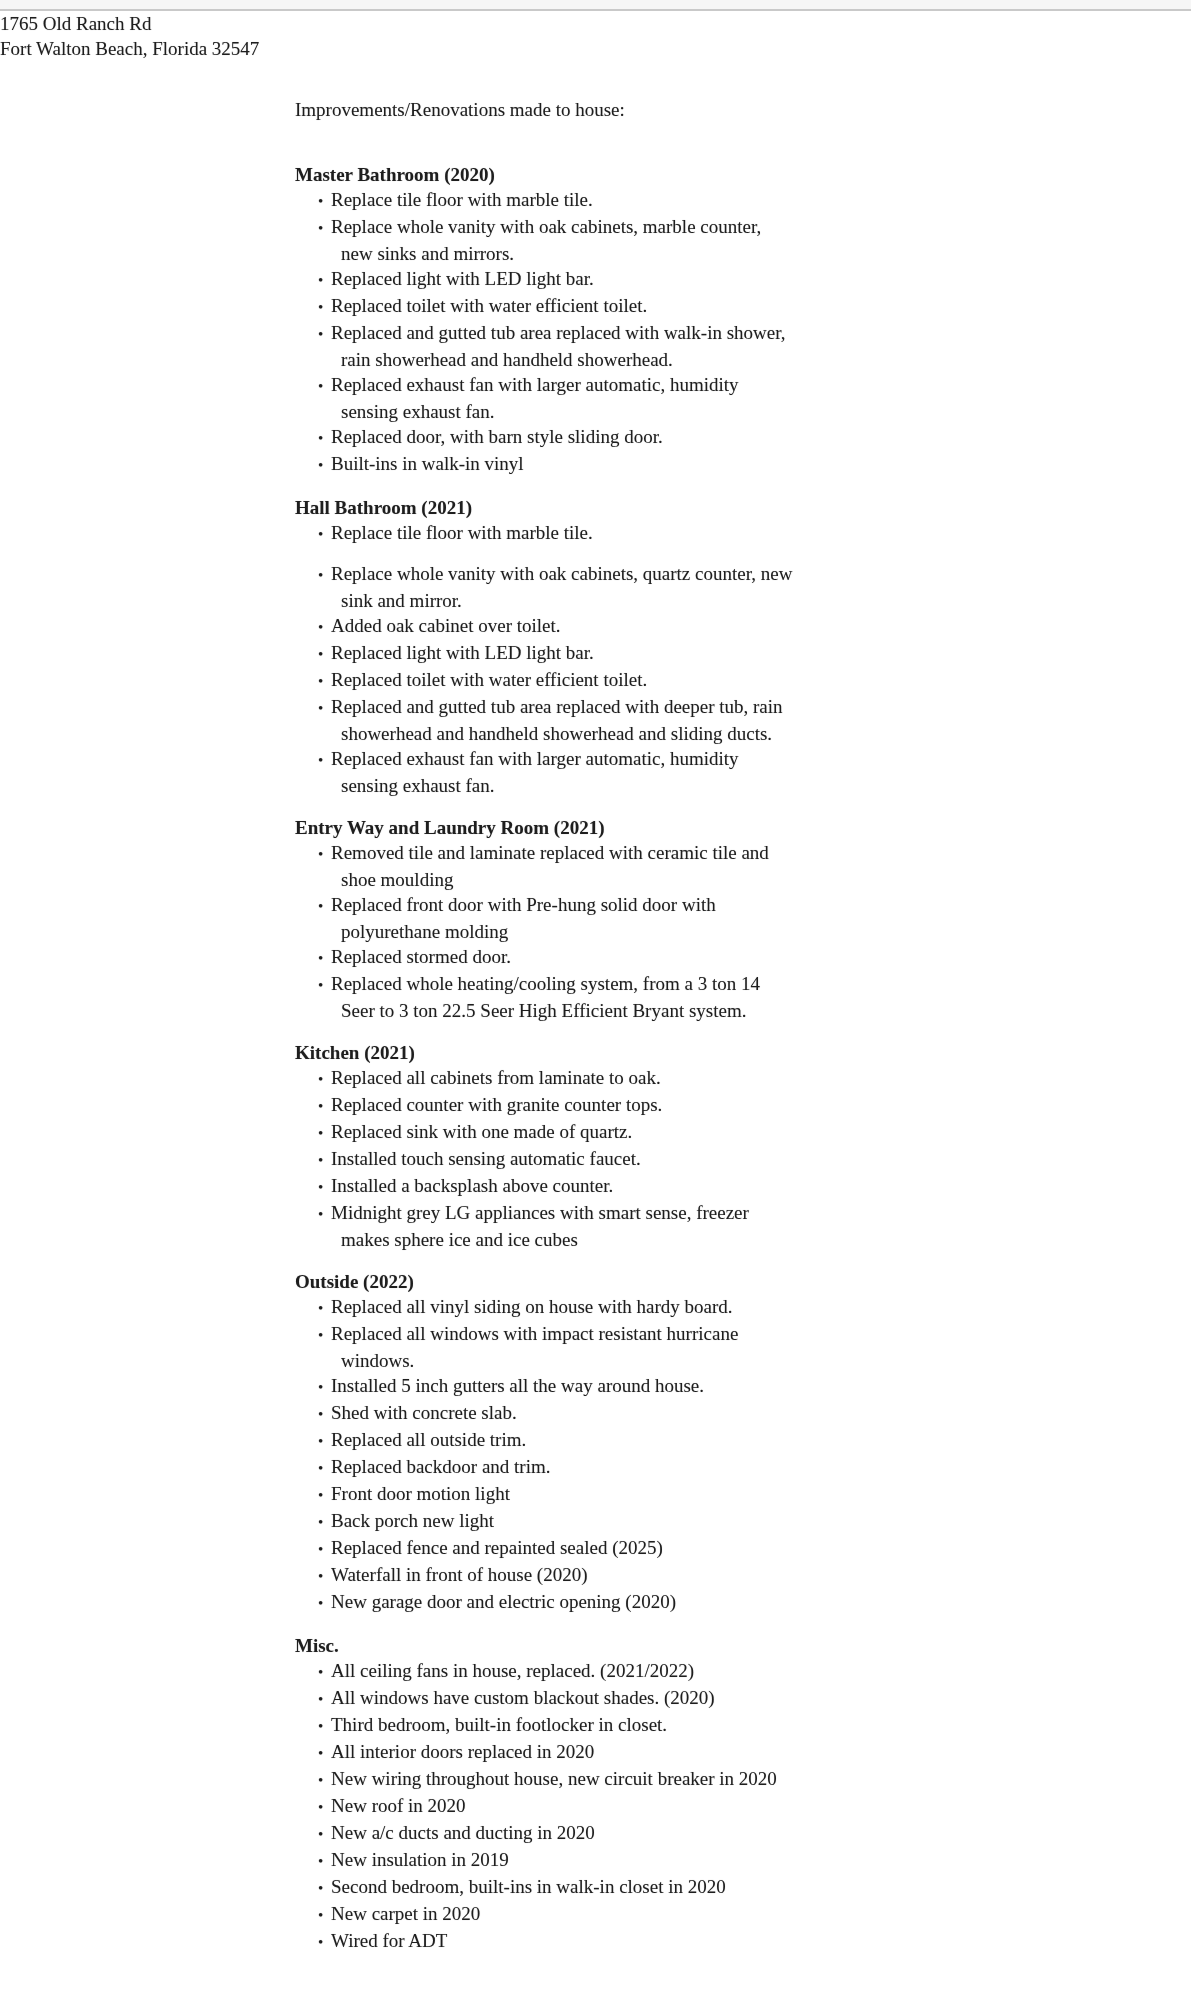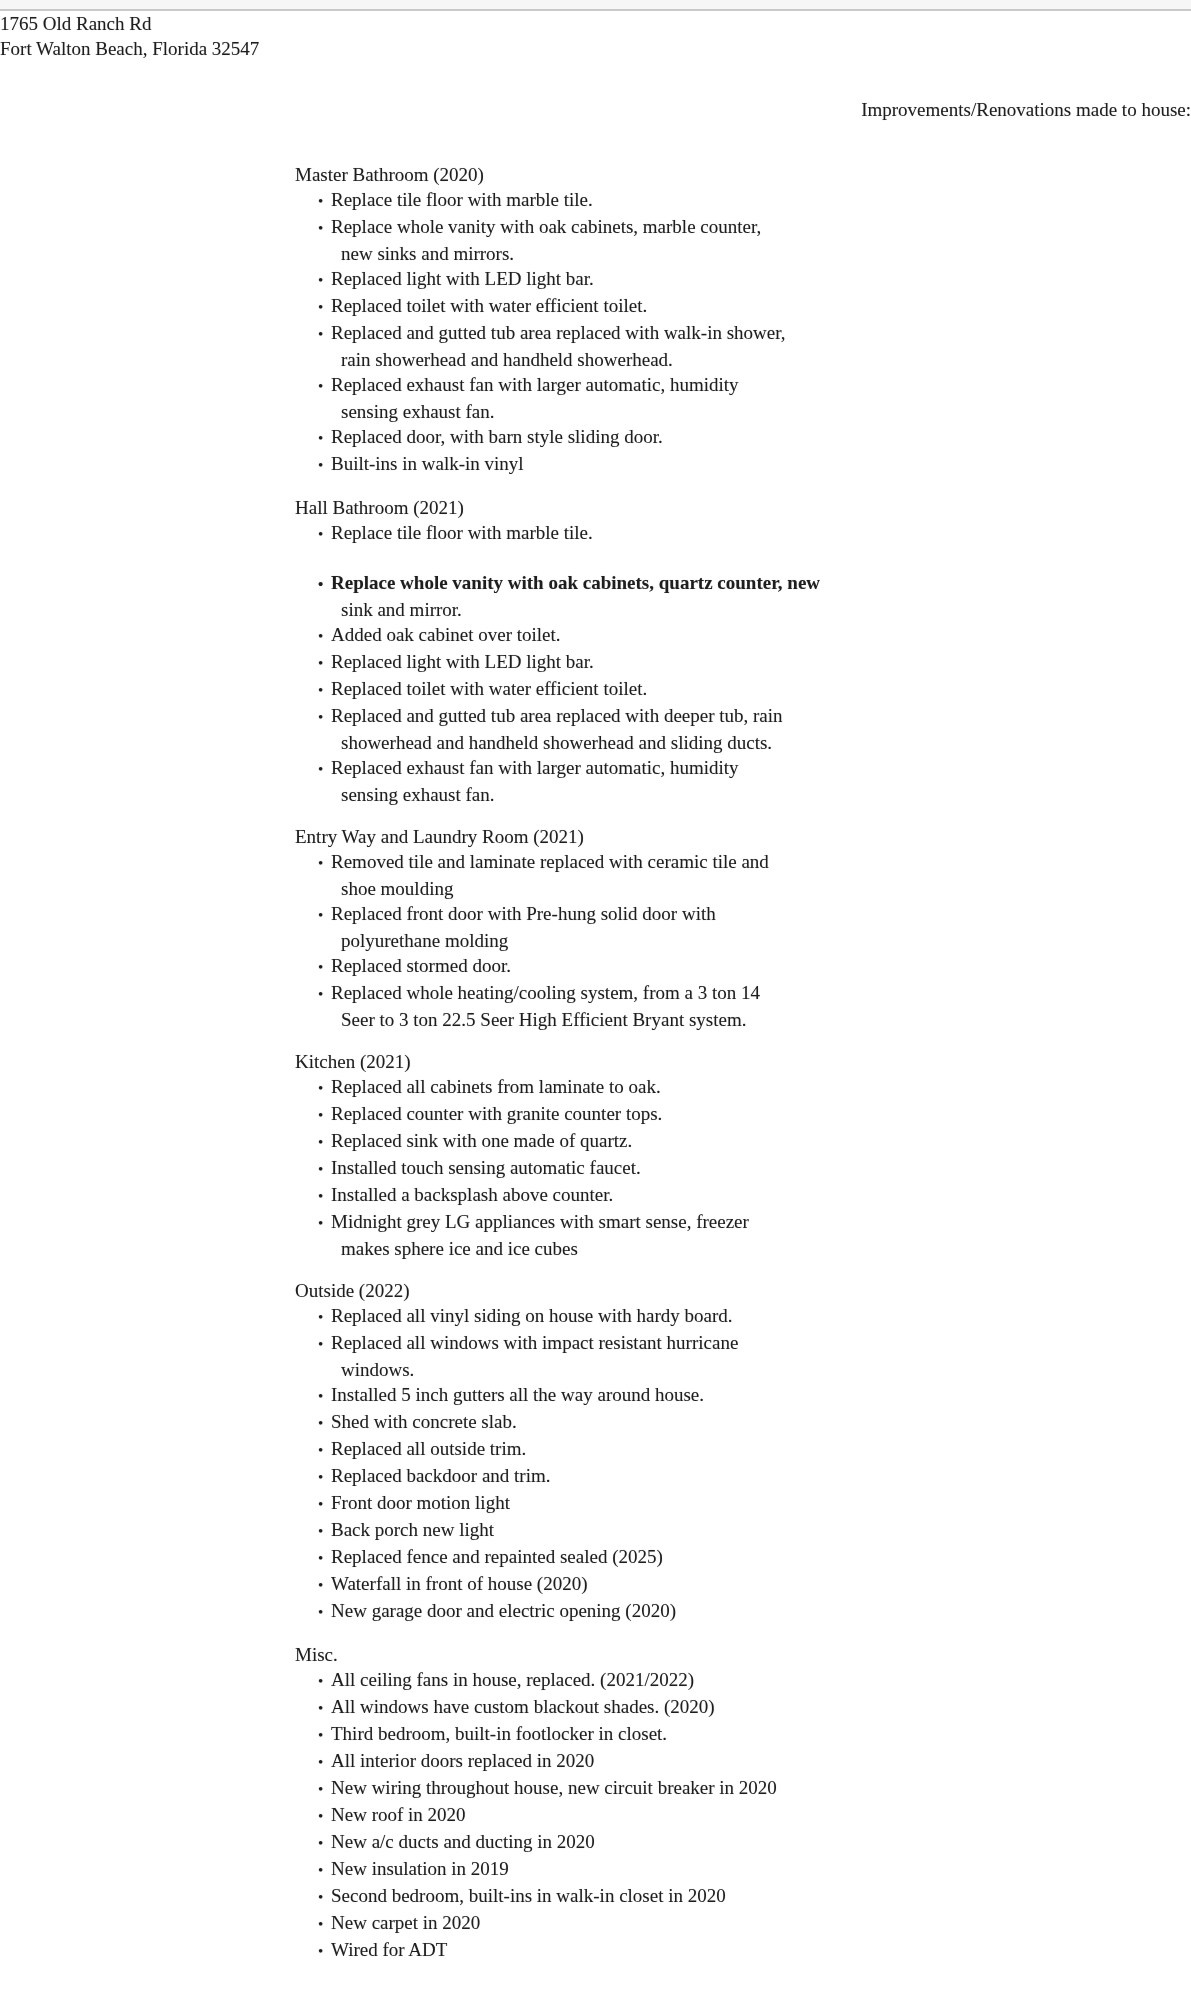--- a/index.html
+++ b/index.html
@@ -30,41 +30,40 @@
     text-shadow: 0 0 1px rgba(30,30,30,0.28); 
   }
   .address {
     width: 960px;
     text-align: left;
   }
   .title {
     margin-left: 295px;
     margin-top: 36px;
     white-space: nowrap;
-    text-align: right;
   }
   .section { margin-top: 17px; }
   .section.first { margin-top: 40px; }
   .heading {
     margin-left: 295px;
-    font-weight: normal;
+    font-weight: bold;
     white-space: nowrap;
   }
   .bline {
     margin-left: 318px;
     white-space: nowrap;
   }
   .bline .dot {
     display: inline-block;
     width: 13px;
     font-size: 15px;
     vertical-align: baseline;
   }
   .bline.cont { margin-left: 341px; }
-  .bline.gap { margin-top: 23px; font-weight: bold; }
+  .bline.gap { margin-top: 14px; }
 </style>
 </head>
 <body>
 
 <div class="topbar"></div>
 
 <div class="doc">
   <div class="address">
     <div>1765 Old Ranch Rd</div>
     <div>Fort Walton Beach, Florida 32547</div>

